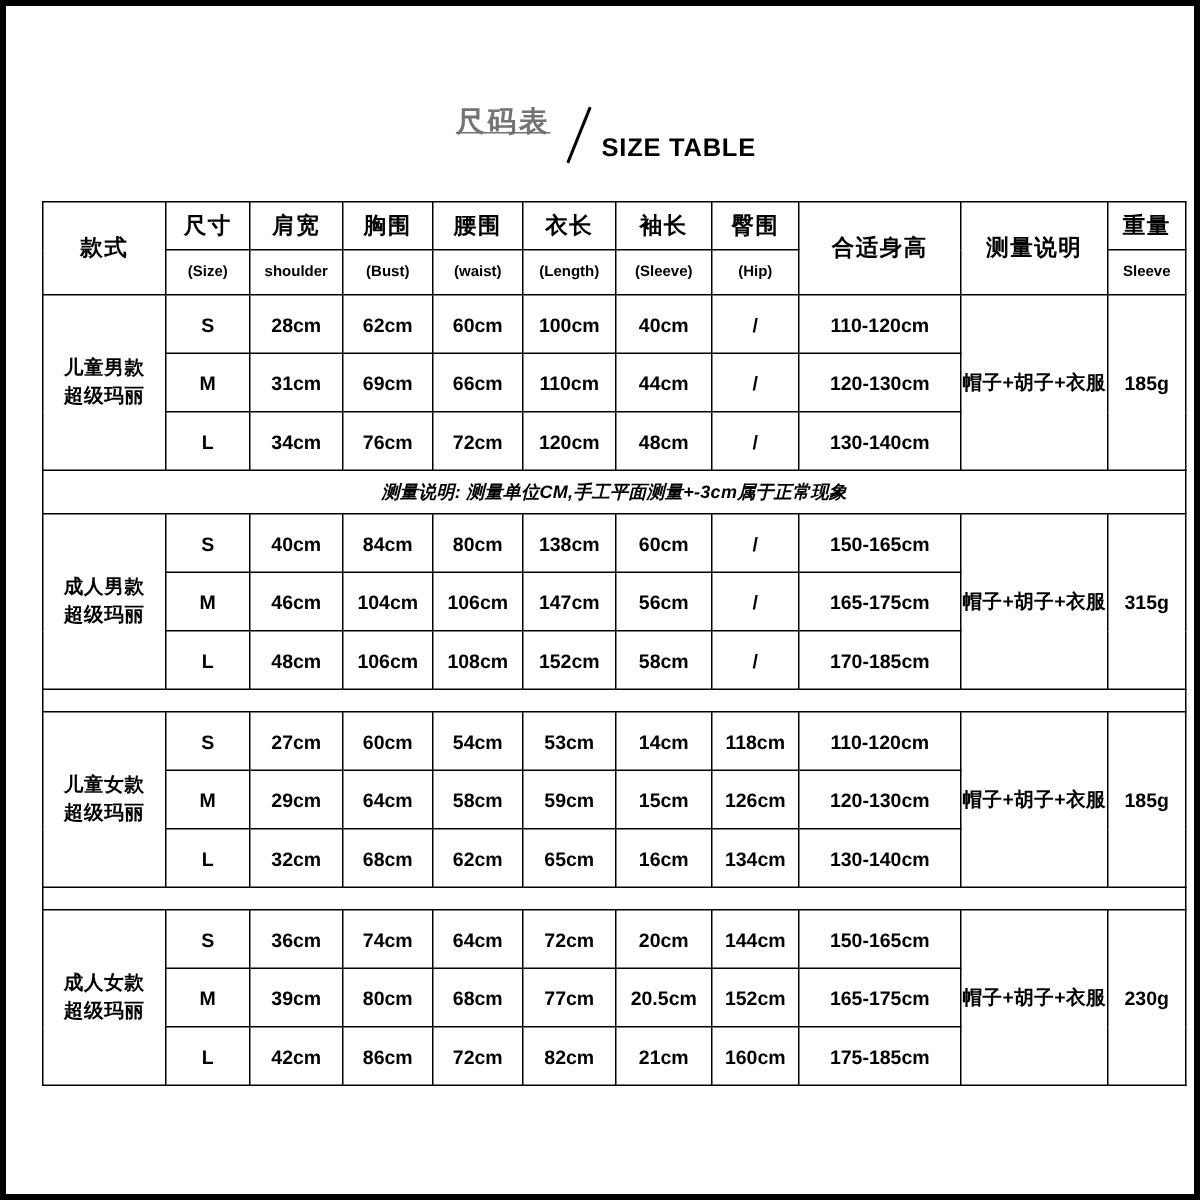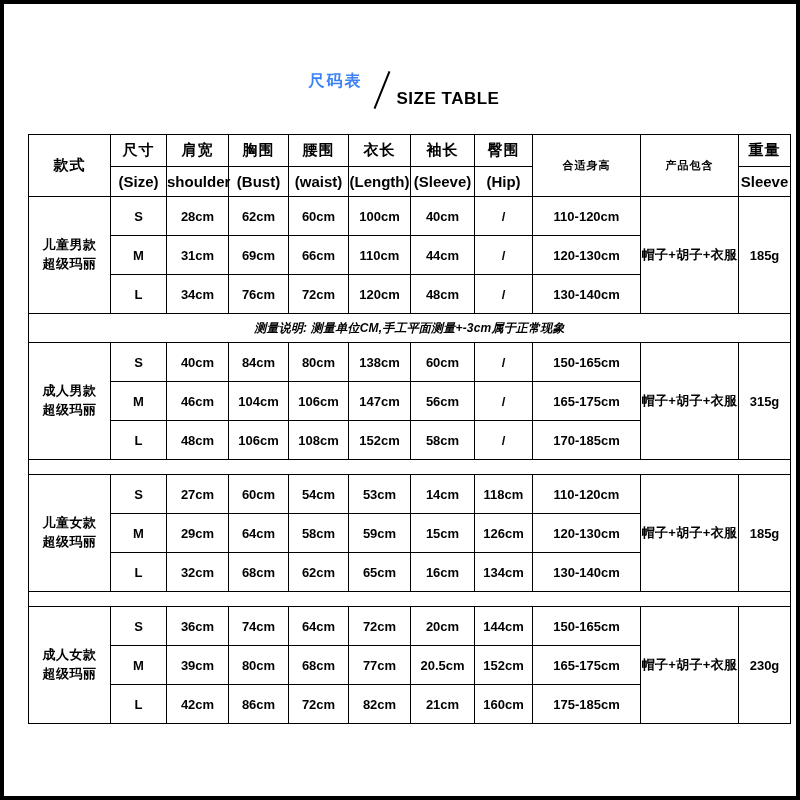--- a/index.html
+++ b/index.html
@@ -28,25 +28,26 @@
     position: absolute;
     left: 0;
     top: 56px;
     width: 800px;
     height: 60px;
     display: flex;
     align-items: center;
     justify-content: center;
   }
   .title-cn {
-    font-size: 16px;
+    font-size: 19px;
     font-weight: 700;
     letter-spacing: 2px;
-    color: #3b82f6;
+    color: #737373;
     transform: translateY(-9px);
+    text-decoration: underline;
   }
   .title-slash {
     display: inline-block;
     width: 26px;
     height: 40px;
     position: relative;
     margin: 0 2px 0 6px;
   }
   .title-slash::before {
     content: "";
@@ -96,26 +97,26 @@
   col.c-height { width: 108px; }
   col.c-include { width: 98px; }
   col.c-weight { width: 52px; }
 
   .hdr-cn {
     font-size: 15px;
     height: 31px;
     letter-spacing: 1px;
   }
   .hdr-en {
+    font-size: 10px;
+    height: 29px;
+    font-weight: 700;
+  }
+  .hdr-merge-cn {
     font-size: 15px;
-    height: 29px;
-    font-weight: 700;
-  }
-  .hdr-merge-cn {
-    font-size: 11px;
     letter-spacing: 1px;
     margin-left: 46px;
   }
   .data-row td {
     height: 38px;
     font-size: 13px;
   }
   .style-cell {
     font-size: 13.5px;
     line-height: 1.45;
@@ -171,21 +172,21 @@
         <tr class="hdr-cn">
           <td class="hdr-cn" rowspan="2">款式</td>
           <td class="hdr-cn">尺寸</td>
           <td class="hdr-cn">肩宽</td>
           <td class="hdr-cn">胸围</td>
           <td class="hdr-cn">腰围</td>
           <td class="hdr-cn">衣长</td>
           <td class="hdr-cn">袖长</td>
           <td class="hdr-cn">臀围</td>
           <td class="hdr-merge-cn" rowspan="2">合适身高</td>
-          <td class="hdr-merge-cn" rowspan="2">产品包含</td>
+          <td class="hdr-merge-cn" rowspan="2">测量说明</td>
           <td class="hdr-cn">重量</td>
         </tr>
         <tr class="hdr-en">
           <td class="hdr-en">(Size)</td>
           <td class="hdr-en">shoulder</td>
           <td class="hdr-en">(Bust)</td>
           <td class="hdr-en">(waist)</td>
           <td class="hdr-en">(Length)</td>
           <td class="hdr-en">(Sleeve)</td>
           <td class="hdr-en">(Hip)</td>

